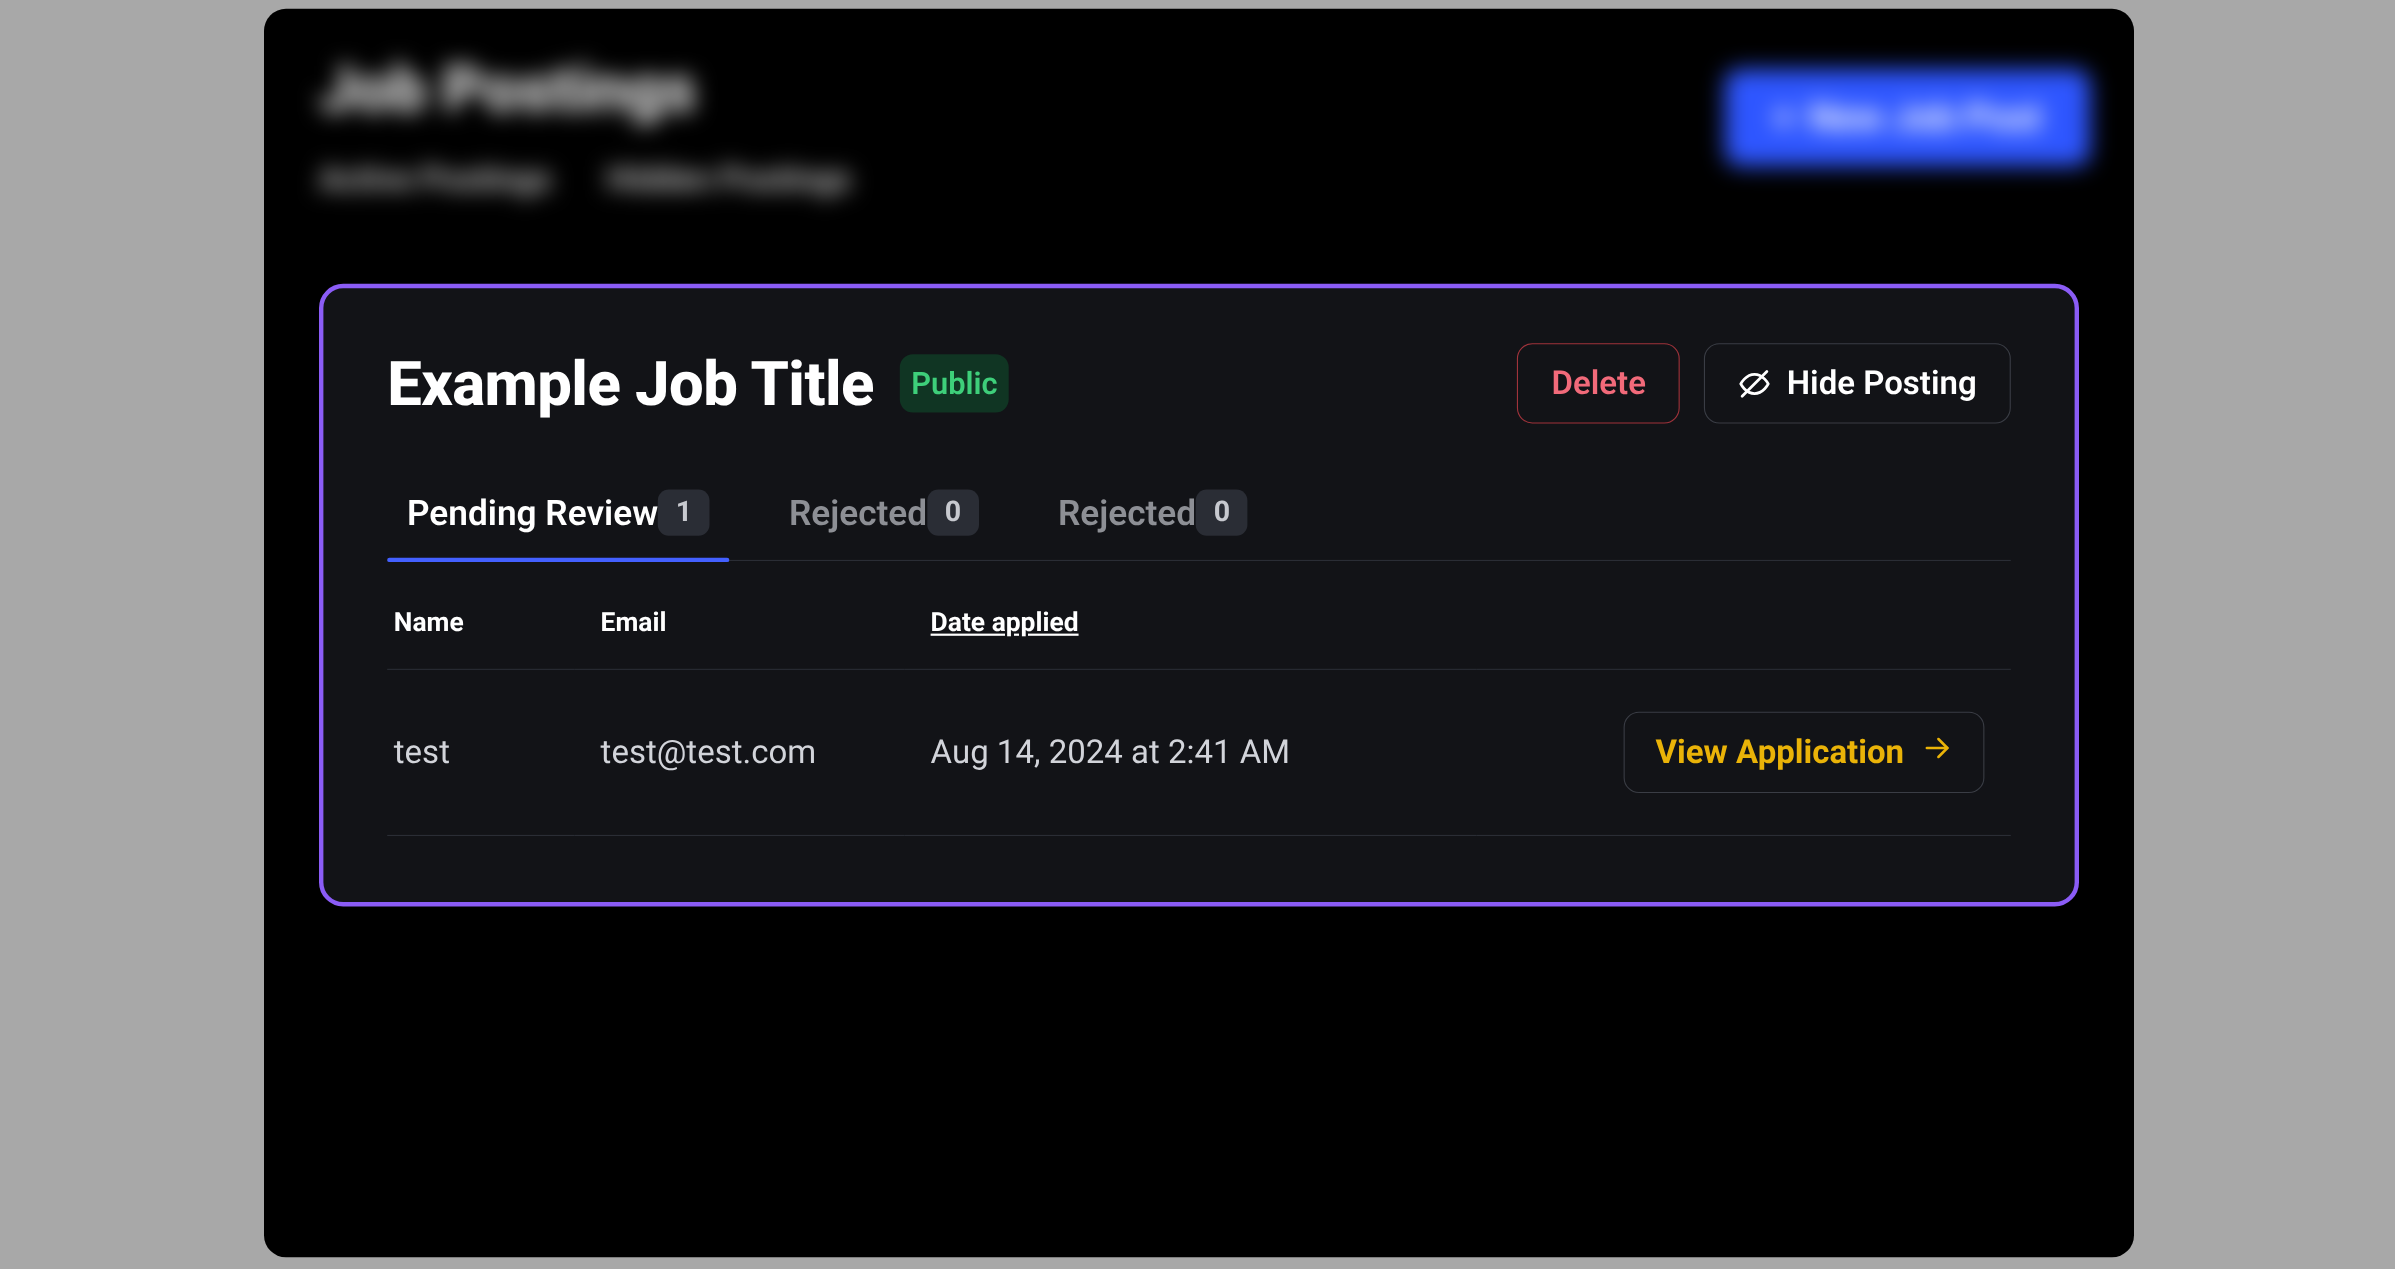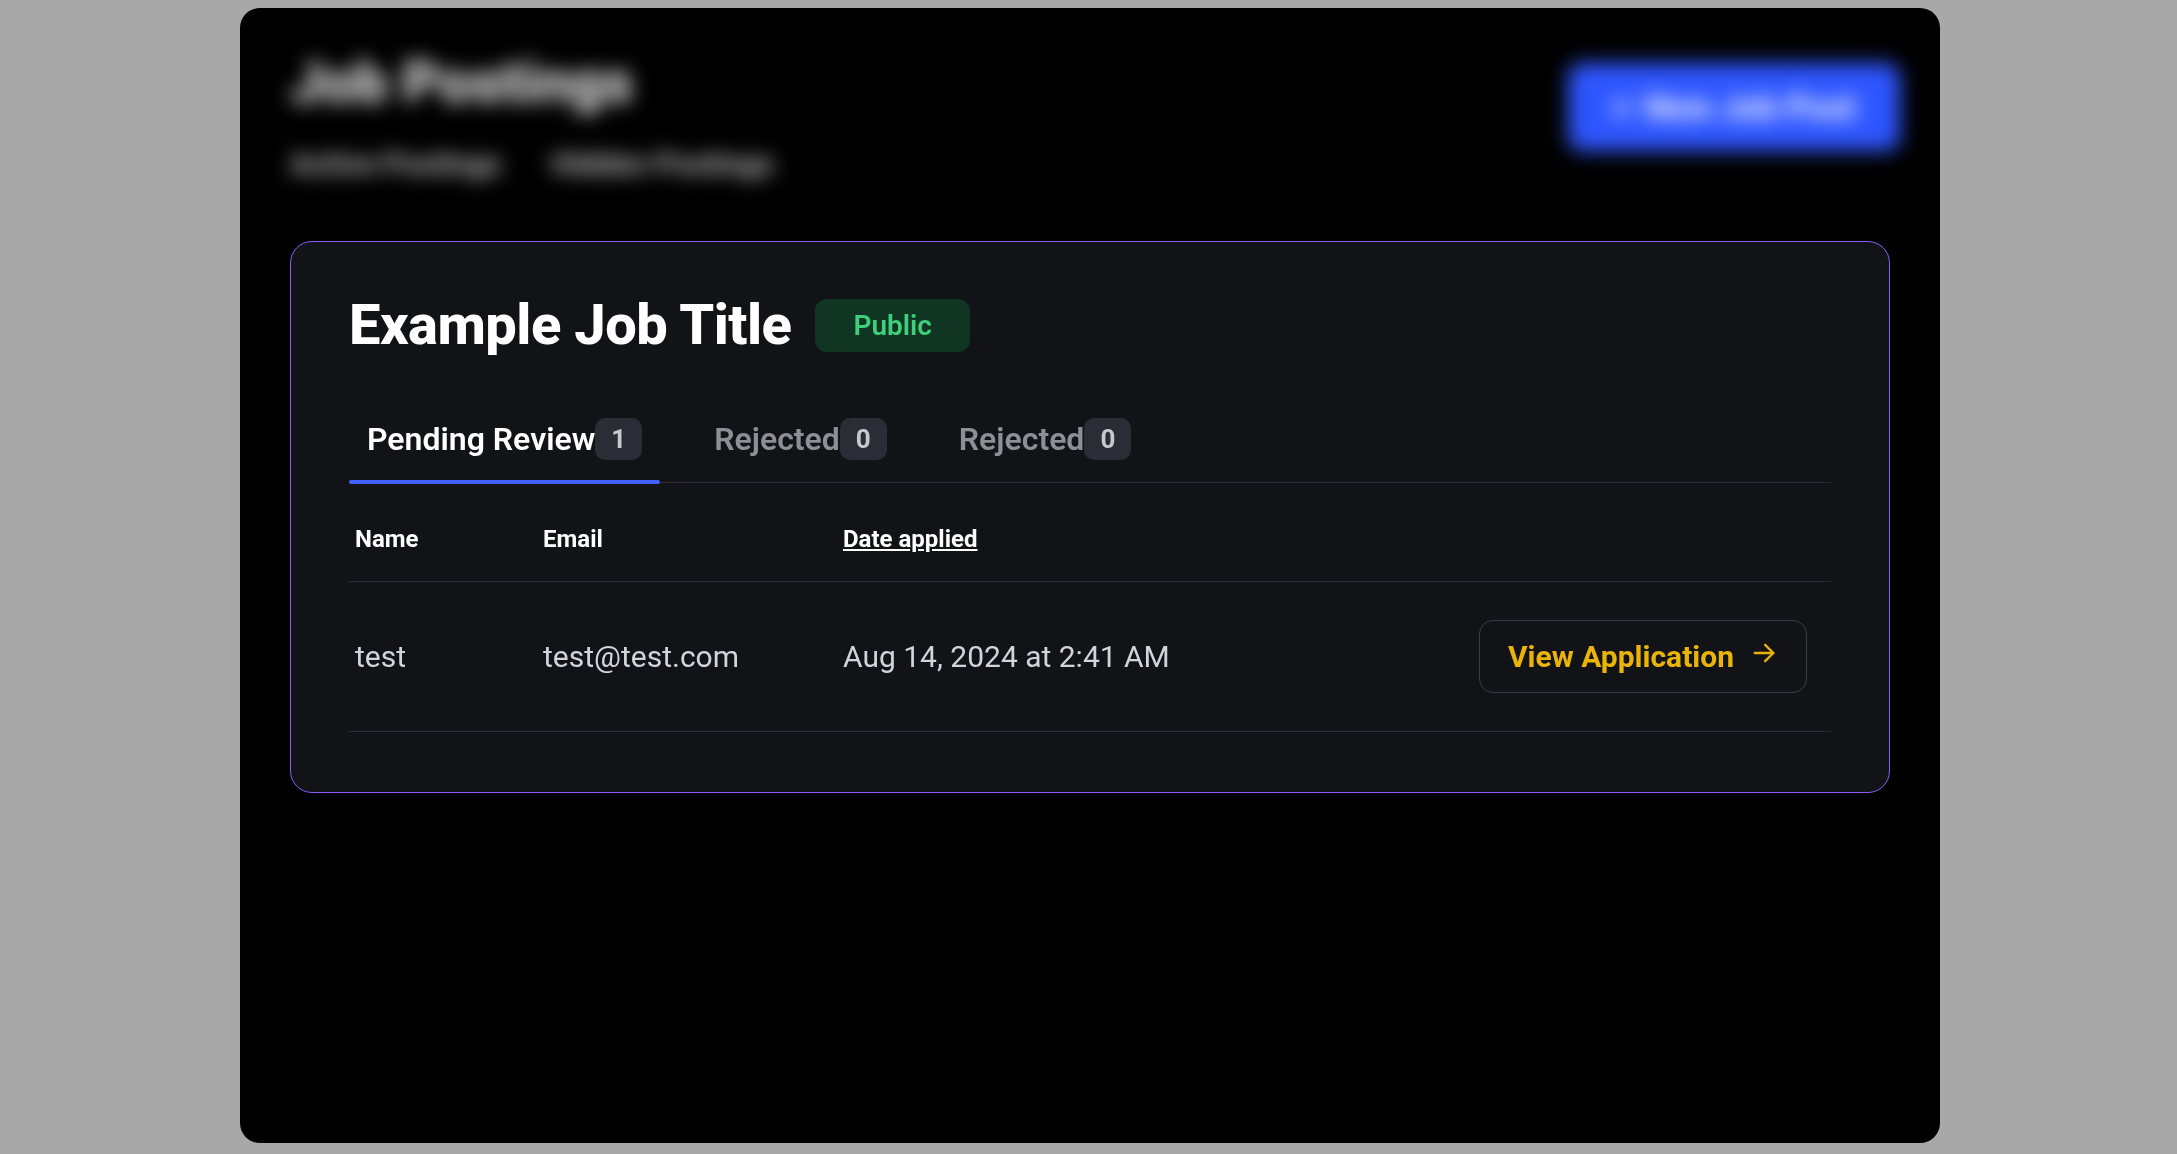--- a/index.html
+++ b/index.html
@@ -53,23 +53,23 @@
     display: flex;
     gap: 50px;
     font-size: 30px;
     font-weight: 700;
     color: #c0c0c0;
   }
   .modal {
     position: absolute;
     left: 50px;
     right: 50px;
-    top: 233px;
+    top: 250px;
     background: #121317;
-    border: 1px solid #8b5cf6;
+    border: 4px solid #8b5cf6;
     border-radius: 22px;
     padding: 50px 58px 60px 58px;
   }
   .modal-header {
     display: flex;
     align-items: center;
     justify-content: space-between;
     gap: 20px;
   }
   .title-group {
@@ -81,21 +81,21 @@
     font-size: 56px;
     font-weight: 800;
     color: #fff;
     letter-spacing: -0.5px;
   }
   .badge {
     background: #103523;
     color: #3ecf7a;
     font-size: 28px;
     font-weight: 600;
-    padding: 10px 38px;
+    padding: 10px 10px;
     border-radius: 12px;
   }
   .actions {
     display: flex;
     gap: 22px;
   }
   .btn {
     display: inline-flex;
     align-items: center;
     gap: 14px;
@@ -208,20 +208,34 @@
       <span>Hidden Postings</span>
     </div>
   </div>
 
   <div class="modal">
 
     <div class="modal-header">
       <div class="title-group">
         <h1 class="job-title">Example Job Title</h1>
         <span class="badge">Public</span>
+      </div>
+      <div class="actions">
+        <button class="btn btn-delete">
+          <span>Delete</span>
+        </button>
+        <button class="btn">
+          <span class="icon">
+            <svg width="30" height="30" viewBox="0 0 24 24" fill="none" stroke="currentColor" stroke-width="2" stroke-linecap="round" stroke-linejoin="round">
+              <path d="M2 12s3.5-7 10-7 10 7 10 7-3.5 7-10 7S2 12 2 12z"></path>
+              <line x1="3" y1="21" x2="21" y2="3"></line>
+            </svg>
+          </span>
+          <span>Hide Posting</span>
+        </button>
       </div>
     </div>
 
     <div class="tabs">
       <div class="tab active">
         <span>Pending Review</span>
         <span class="tab-count">1</span>
       </div>
       <div class="tab">
         <span>Rejected</span>

